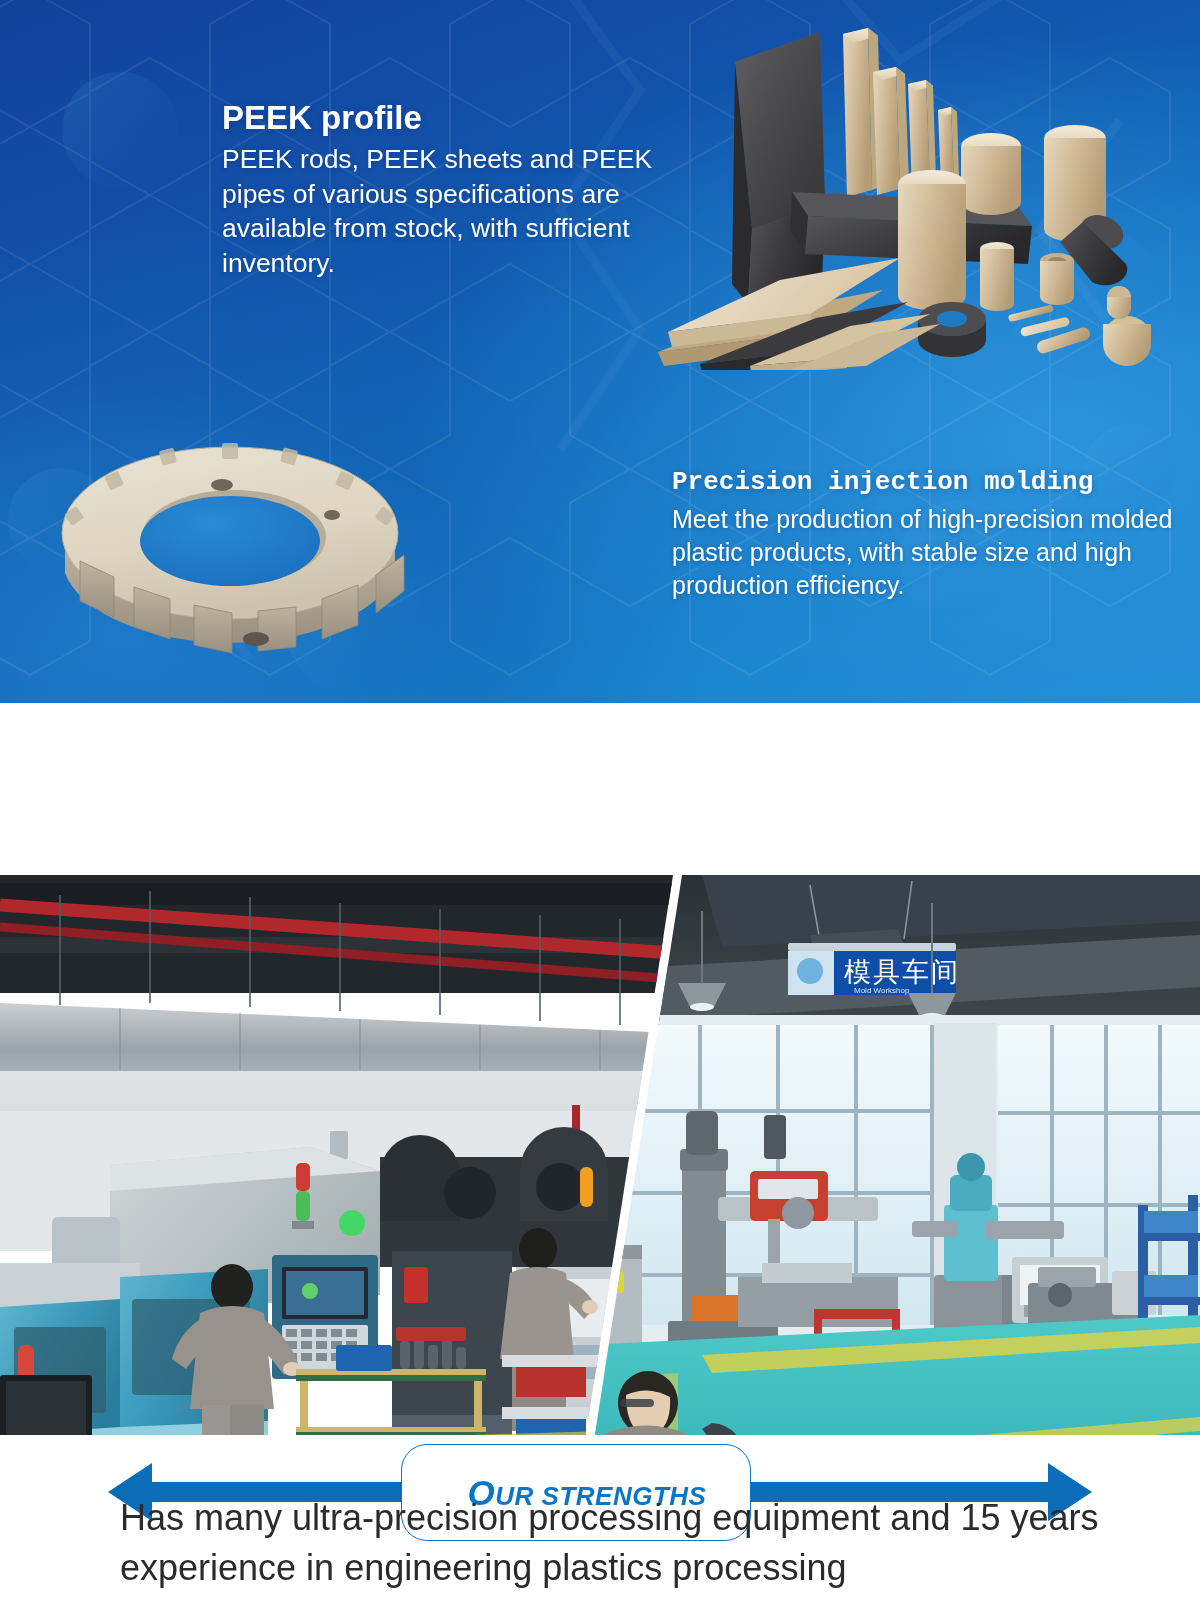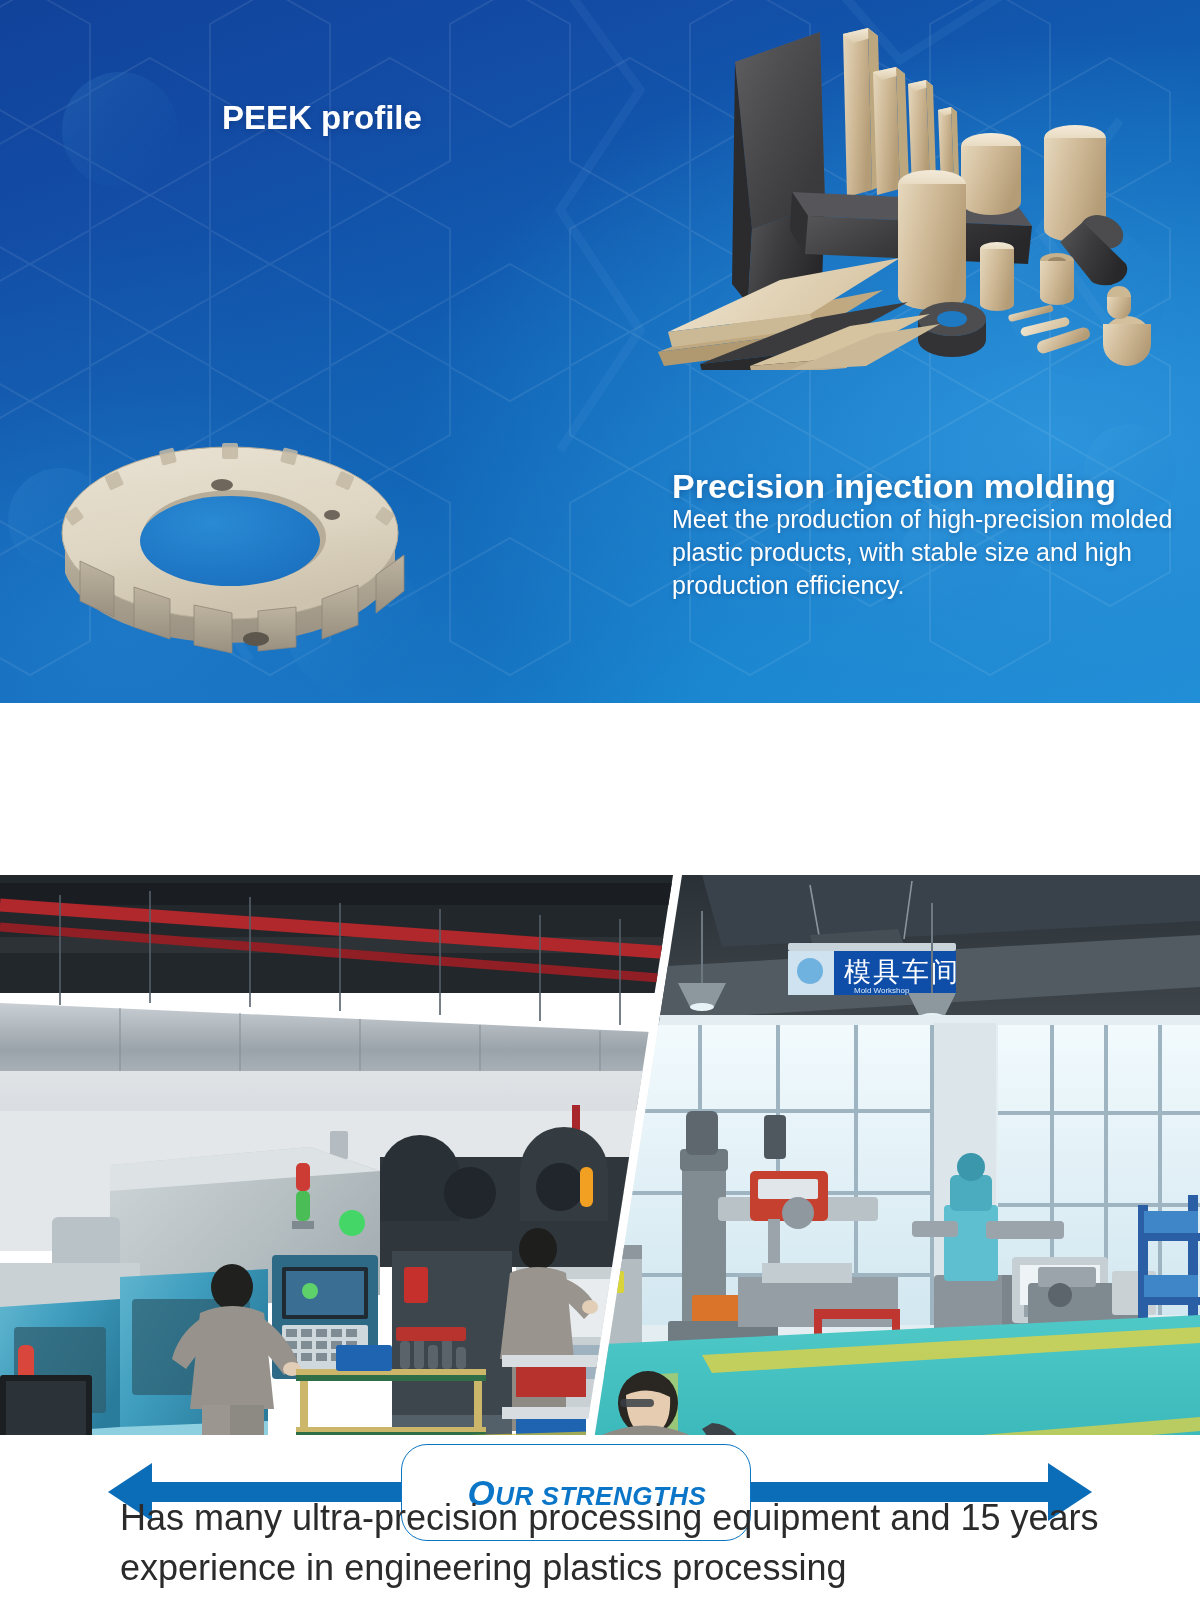--- a/index.html
+++ b/index.html
@@ -36,21 +36,21 @@
   .blk-title {
     position:absolute; color:#fff; font-weight:700;
     line-height:1.1; text-shadow:0 1px 6px rgba(0,30,80,.3);margin-top:20px;
   }
   .blk-body {
     position:absolute; color:#fff; font-weight:400;
     line-height:1.31; text-shadow:0 1px 5px rgba(0,30,80,.3);
   }
   #t03 { left:222px; top:80px; font-size:33px; }
   #b03 { left:222px; top:142px; width:440px; font-size:26.5px; }
-  #t04 { left:672px; top:448px; font-size:34px; }
+  #t04 { left:672px; top:448px; font-size:26px;font-family:Liberation Mono, monospace; }
   #b04 { left:672px; top:503px; width:535px; font-size:25px; }
 
   
   .prodwrap { position:absolute; left:640px; top:14px; width:560px; height:356px; }
 
   
   .gearwrap { position:absolute; left:30px; top:405px; width:400px; height:270px; }
 
   
   .strip { position:absolute; left:0; top:703px; width:1200px; height:172px; background:#fff; }
@@ -345,20 +345,21 @@
         <path d="M-90,8 a90,45 0 0 1 180,0 a90,45 0 0 0 -180,0 Z" fill="#cfc5b1" opacity=".9"></path>
 
         <ellipse cx="-8" cy="-48" rx="11" ry="6" fill="#6f675b"></ellipse>
         <ellipse cx="102" cy="-18" rx="8" ry="5" fill="#6f675b"></ellipse>
         <ellipse cx="26" cy="106" rx="13" ry="7" fill="#5d564c"></ellipse>
       </g>
     </svg>
   </div>
 
   <div class="blk-title" id="t03">PEEK profile</div>
+  <div class="blk-body" id="b03">PEEK rods, PEEK sheets and PEEK pipes of various specifications are available from stock, with sufficient inventory.</div>
 
   <div class="blk-title" id="t04">Precision injection molding</div>
   <div class="blk-body" id="b04">Meet the production of high-precision molded plastic products, with stable size and high production efficiency.</div>
 </div>
 
 <div class="strip">
   <div class="arrowhead left"></div>
   <div class="arrowline"></div>
   <div class="arrowhead right"></div>
   <div class="pillbox">

